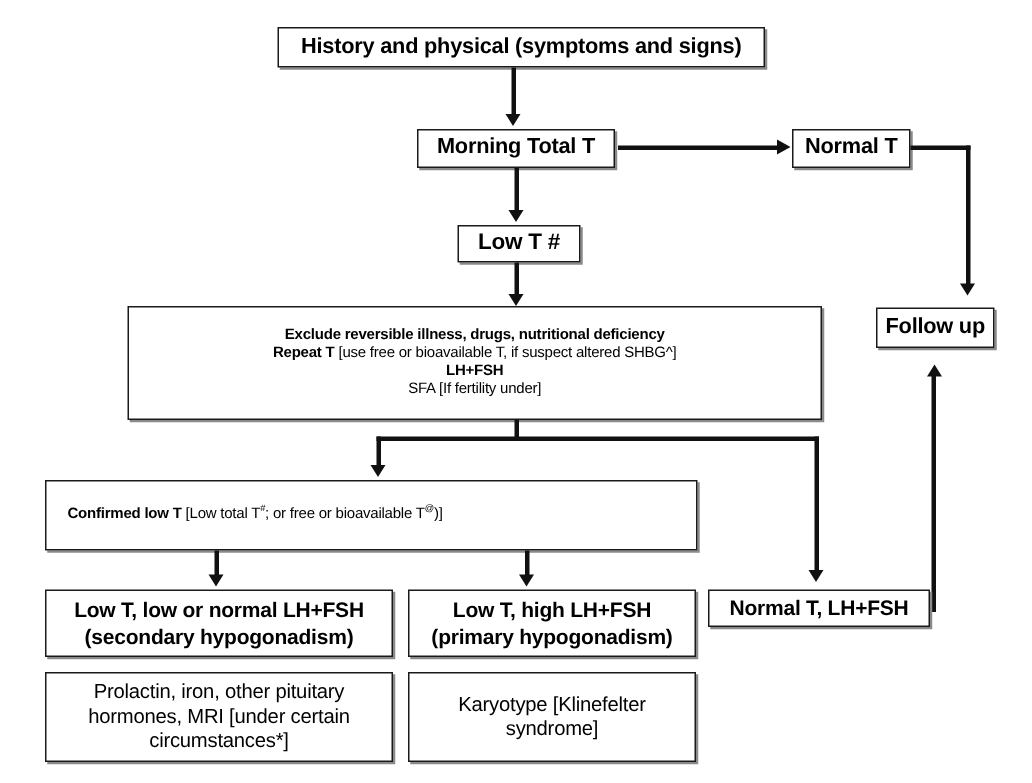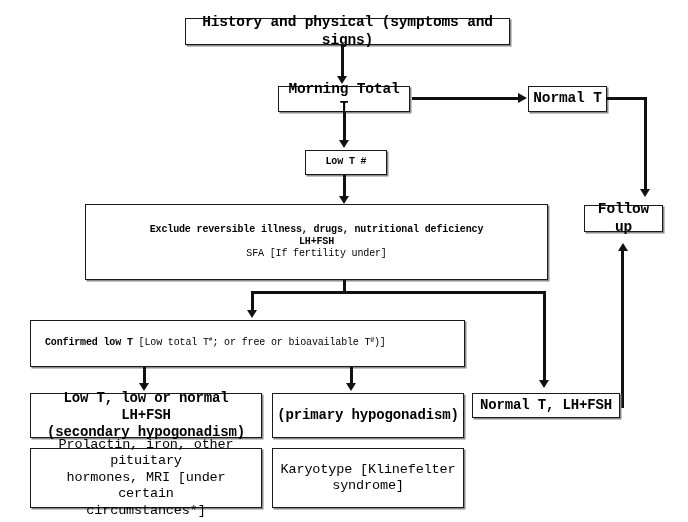--- a/index.html
+++ b/index.html
@@ -22,21 +22,20 @@
     background: #ffffff;
     border: 1px solid #1a1a1a;
     box-shadow: 1.5px 1.5px 0 0 #8a8a8a;
     display: flex;
     align-items: center;
     justify-content: center;
     text-align: center;
     color: #000000;
     line-height: 1.22;
     letter-spacing: -0.15px;
-    font-family: Liberation Mono, monospace;
   }
   .box .inner {
     width: 100%;
     padding: 0 4px;
     box-sizing: border-box;
   }
   .b { font-weight: bold; }
   .n { font-weight: normal; }
   .sup {
     font-size: 0.62em;
@@ -95,30 +94,33 @@
     <div class="inner b">Normal T</div>
   </div>
 
   <div class="hline" style="left:607px; top:97px; width:40px;"></div>
   <div class="vline" style="left:644px; top:97px; height:93px;"></div>
   <div class="arrowdown" style="left:640px; top:189px;"></div>
 
   <div class="vline" style="left:343px; top:112px; height:29px;"></div>
   <div class="arrowdown" style="left:339px; top:140px;"></div>
 
-  <div class="box" style="left:305px; top:150px; width:82px; height:25px; font-size:10px;">
+  <div class="box" style="left:305px; top:150px; width:82px; height:25px; font-size:15px;">
     <div class="inner b">Low T #</div>
   </div>
 
   <div class="vline" style="left:343px; top:175px; height:22px;"></div>
   <div class="arrowdown" style="left:339px; top:196px;"></div>
 
   <div class="box" style="left:85px; top:204px; width:463px; height:76px; font-size:10px;">
     <div class="inner">
       <div class="b">Exclude reversible illness, drugs, nutritional deficiency</div>
+      <div>
+        <span class="b">Repeat T</span><span class="n"> [use free or bioavailable T, if suspect altered SHBG^]</span>
+      </div>
       <div class="b">LH+FSH</div>
       <div class="n">SFA [If fertility under]</div>
     </div>
   </div>
 
   <div class="box" style="left:584px; top:205px; width:79px; height:27px; font-size:14.5px;">
     <div class="inner b">Follow up</div>
   </div>
 
   <div class="arrowup" style="left:618px; top:243px;"></div>
@@ -148,20 +150,21 @@
 
   <div class="box" style="left:30px; top:393px; width:232px; height:45px; font-size:14px;">
     <div class="inner b">
       <div>Low T, low or normal LH+FSH</div>
       <div>(secondary hypogonadism)</div>
     </div>
   </div>
 
   <div class="box" style="left:272px; top:393px; width:192px; height:45px; font-size:14px;">
     <div class="inner b">
+      <div>Low T, high LH+FSH</div>
       <div>(primary hypogonadism)</div>
     </div>
   </div>
 
   <div class="box" style="left:472px; top:393px; width:148px; height:25px; font-size:14px;">
     <div class="inner b">Normal T, LH+FSH</div>
   </div>
 
   <div class="box" style="left:30px; top:448px; width:232px; height:60px; font-size:13.5px;text-align:center;">
     <div class="inner n">

